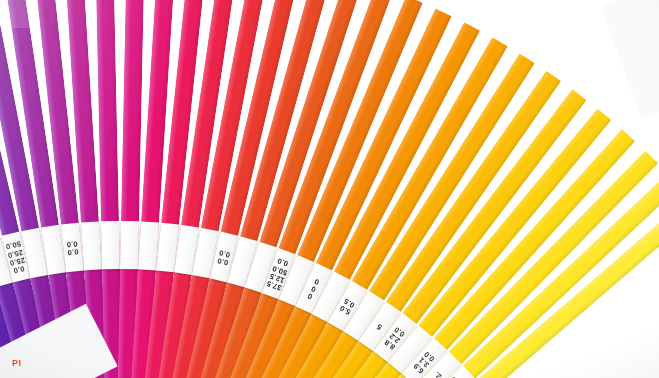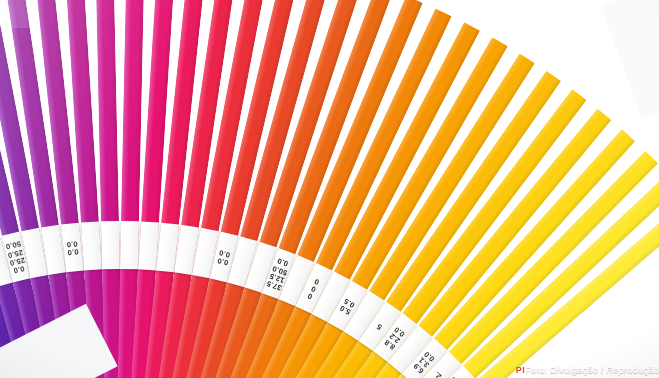--- a/index.html
+++ b/index.html
@@ -89,26 +89,26 @@
     right:-30px; top:-10px;
     width:70px; height:120px;
     background:#fafafa;
     transform:rotate(-20deg);
     opacity:.9;
   }
 
   
   .caption{
     position:absolute;
-    left:0; right:0; bottom:0;
+    left:0; right:0; bottom:7px;
     height:17px;
     display:flex;
     align-items:center;
-    justify-content:flex-end;
-    padding:0 0;
+    justify-content:flex-start;
+    padding:0 12px;
     box-sizing:border-box;
     pointer-events:auto;
   }
   .caption .logo{
     font-size:9px;
     font-weight:700;
     color:#ef4a16;
     letter-spacing:.4px;
     text-shadow:0 0 2px rgba(255,255,255,.6);
   }
@@ -253,16 +253,15 @@
 
     <div class="paper-bl"></div>
 
     <div class="tl-patch"></div>
     <div class="sheen"></div>
     <div class="vignette"></div>
   </div>
 
   <div class="caption">
     <span class="logo" style="color: rgb(239, 74, 22);">PI</span>
-    <span class="credit" style="color: rgb(255, 255, 255);">Foto: Divulgação / Reprodução</span>
   </div>
 
 </div>
 
 </body></html>

